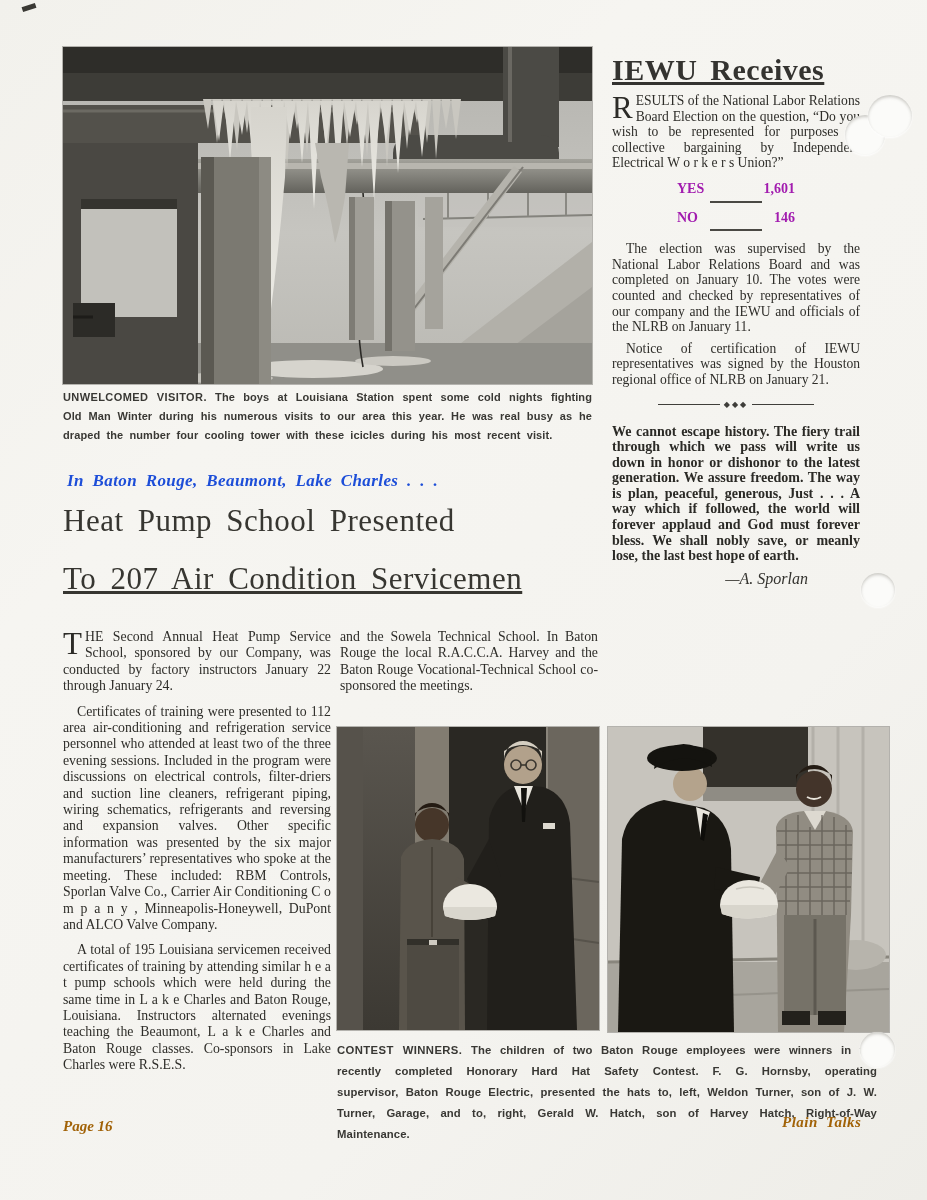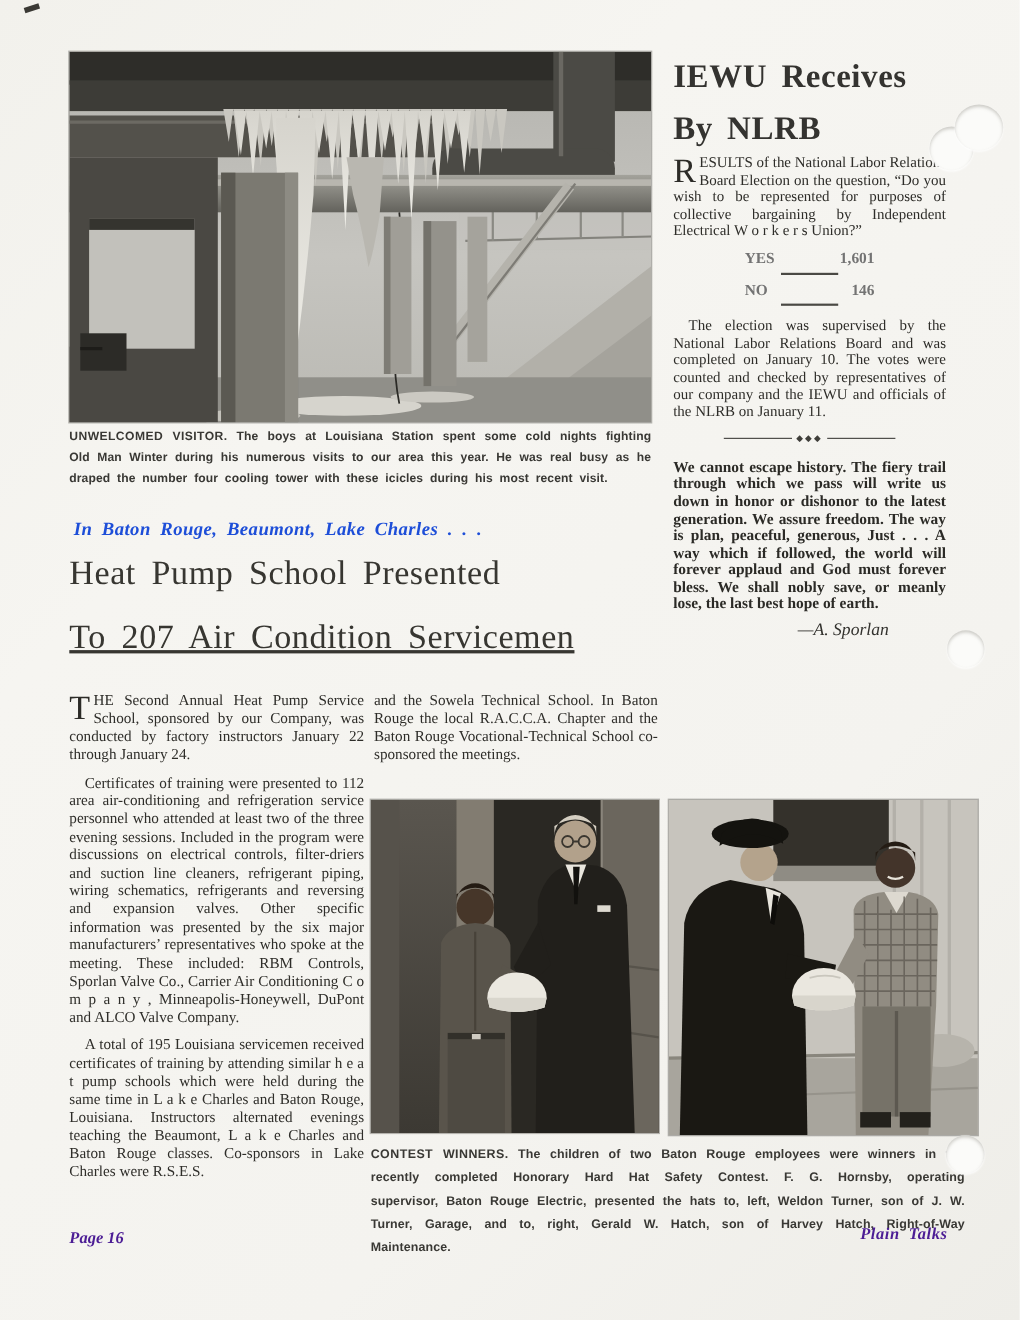--- a/index.html
+++ b/index.html
@@ -35,33 +35,33 @@
   .bodycol p{margin:0 0 9px 0;}
   .indent{text-indent:14px;}
   .dropcap{float:left;font-size:31px;line-height:26px;padding:2px 3px 0 0;color:#2c2b27;}
 
   
   .rightcol{left:612px;top:46px;width:248px;}
   .nlrb-title{font-size:30px;line-height:47px;font-weight:bold;color:#343330;letter-spacing:.5px;word-spacing:5px;margin:0 0 8px 0;}
   .nlrb-body{font-size:13.6px;line-height:15.6px;text-align:justify;color:#2e2d29;}
   .nlrb-body p{margin:0 0 6px 0;}
 
-  .vote{width:130px;margin:8px auto 10px auto;font-size:14px;font-weight:600;color:#737373;}
+  .vote{width:130px;margin:8px auto 10px auto;font-size:14px;font-weight:600;color:#a21caf;}
   .vote-row{display:flex;justify-content:space-between;padding:2px 6px 3px 6px;}
   .vote-rule{width:52px;height:2px;background:#4a4944;margin:1px auto 5px auto;}
 
   .divider{display:flex;align-items:center;justify-content:center;margin:12px 0 10px 0;height:10px;}
   .divider .seg{height:1.5px;background:#3f3e3a;width:62px;}
   .divider .orn{font-size:8px;color:#3f3e3a;padding:0 4px;letter-spacing:2px;}
 
   .quote{font-size:14px;line-height:15.6px;font-weight:bold;text-align:justify;color:#2b2a26;margin:14px 0 6px 0;}
   .attribution{font-size:16px;font-style:italic;text-align:right;padding-right:52px;color:#33322e;}
 
   
-  .footer{font-size:15px;font-style:italic;font-weight:bold;color:#4c1d95;}
+  .footer{font-size:15px;font-style:italic;font-weight:bold;color:#a16207;}
   .pg{left:63px;top:1118px;} .pub{left:782px;top:1114px;letter-spacing:.5px;word-spacing:4px;}
 
   
   .hole{position:absolute;border-radius:50%;background:#fbfbf9;
         box-shadow:inset 0 2px 3px rgba(150,148,140,.45), 0 1px 2px rgba(255,255,255,.9);}
   .mark{position:absolute;background:#3a3934;}
 </style>
 </head>
 <body>
 
@@ -153,45 +153,45 @@
 <div class="abs headline hl1">Heat Pump School Presented</div>
 <div class="abs headline hl2">To 207 Air Condition Servicemen</div>
 
 <div class="abs bodycol col1">
   <p><span class="dropcap">T</span><span>HE Second Annual Heat Pump Service School, sponsored by our Company, was conducted by factory instructors January 22 through January 24.</span></p>
   <p class="indent">Certificates of training were presented to 112 area air-conditioning and refrigeration service personnel who attended at least two of the three evening sessions. Included in the program were discussions on electrical controls, filter-driers and suction line cleaners, refrigerant piping, wiring schematics, refrigerants and reversing and expansion valves. Other specific information was presented by the six major manufacturers’ representatives who spoke at the meeting. These included: RBM Controls, Sporlan Valve Co., Carrier Air Conditioning C o m p a n y , Minneapolis-Honeywell, DuPont and ALCO Valve Company.</p>
   <p class="indent">A total of 195 Louisiana servicemen received certificates of training by attending similar h e a t pump schools which were held during the same time in L a k e Charles and Baton Rouge, Louisiana. Instructors alternated evenings teaching the Beaumont, L a k e Charles and Baton Rouge classes. Co-sponsors in Lake Charles were R.S.E.S.</p>
 </div>
 
 <div class="abs bodycol col2">
-  <p>and the Sowela Technical School. In Baton Rouge the local R.A.C.C.A. Chapter and the Baton Rouge Vocational-Technical School co-sponsored the meetings.</p>
+  <p>and the Sowela Technical School. In Baton Rouge the local R.A.C.C.A. Harvey and the Baton Rouge Vocational-Technical School co-sponsored the meetings.</p>
 </div>
 
 <div class="abs rightcol">
   <h1 class="nlrb-title" style="margin:0;">
-    <span style="display:block;">IEWU Receives</span>
-    <span style="display:block;">By NLRB</span>
+    <span style="display:block;text-decoration:underline;">IEWU Receives</span>
   </h1>
   <div class="nlrb-body">
     <p><span class="dropcap">R</span><span>ESULTS of the National Labor Relations Board Election on the question, “Do you wish to be represented for purposes of collective bargaining by Independent Electrical W o r k e r s Union?”</span></p>
 
     <div class="vote">
       <div class="vote-row">
         <span>YES</span>
         <span>1,601</span>
       </div>
       <div class="vote-rule"></div>
       <div class="vote-row">
         <span>NO</span>
         <span>146</span>
       </div>
       <div class="vote-rule"></div>
     </div>
 
     <p class="indent">The election was supervised by the National Labor Relations Board and was completed on January 10. The votes were counted and checked by representatives of our company and the IEWU and officials of the NLRB on January 11.</p>
+    <p class="indent">Notice of certification of IEWU representatives was signed by the Houston regional office of NLRB on January 21.</p>
   </div>
 
   <div class="divider">
     <div class="seg"></div>
     <span class="orn">◆◆◆</span>
     <div class="seg"></div>
   </div>
 
   <div class="quote">We cannot escape history. The fiery trail through which we pass will write us down in honor or dishonor to the latest generation. We assure freedom. The way is plan, peaceful, generous, Just . . . A way which if followed, the world will forever applaud and God must forever bless. We shall nobly save, or meanly lose, the last best hope of earth.</div>
   <div class="attribution">—A. Sporlan</div>

